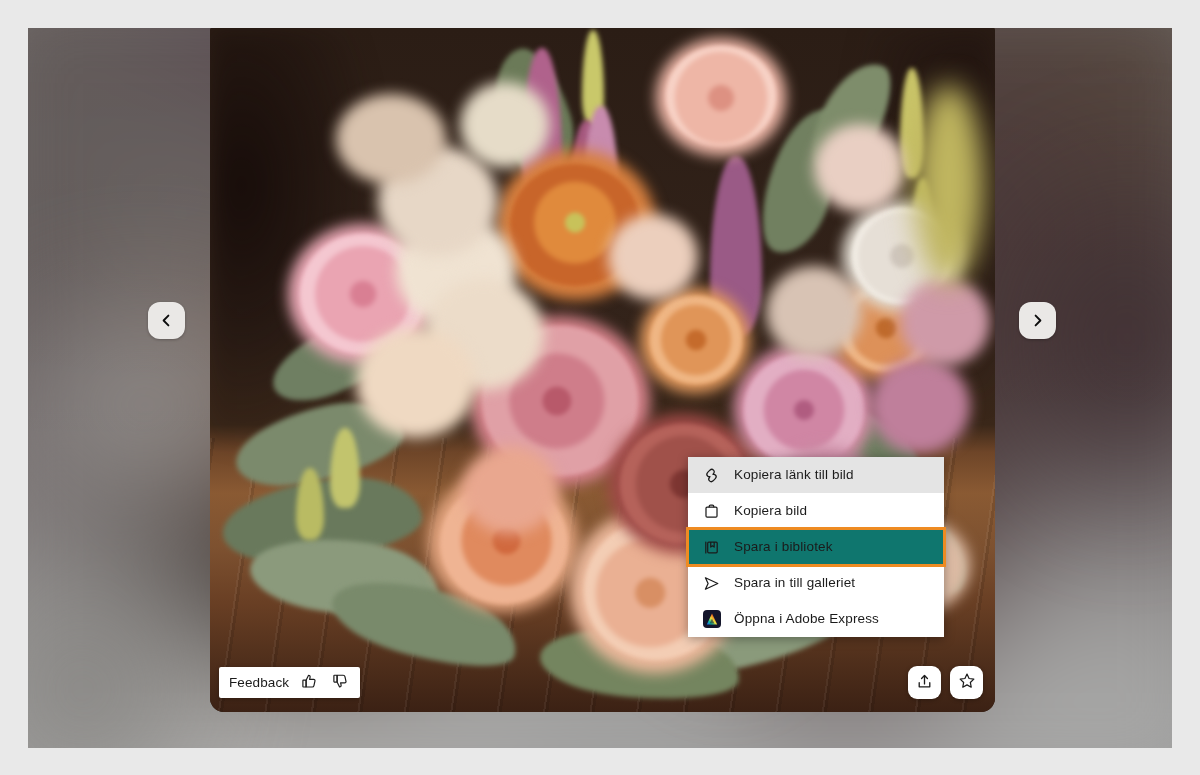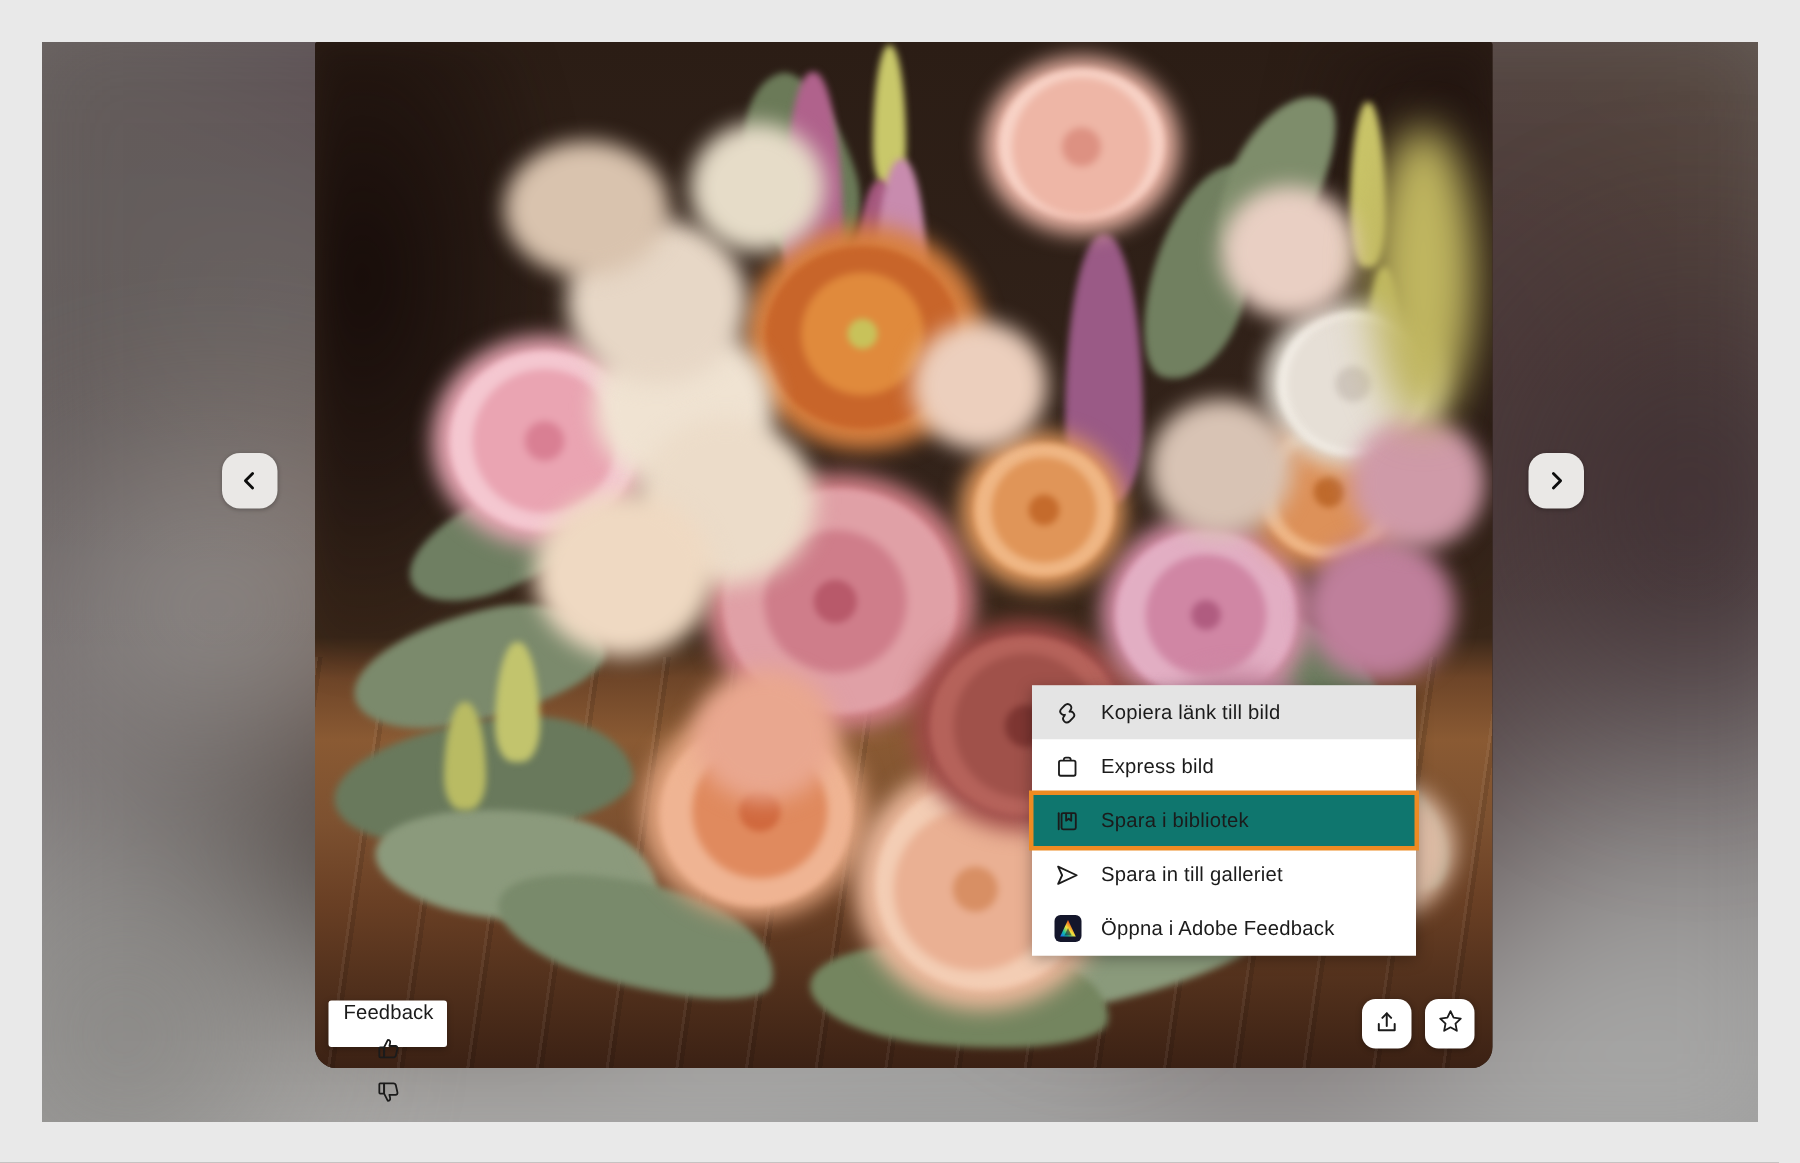--- a/index.html
+++ b/index.html
@@ -151,21 +151,20 @@
     left: 219px;
     top: 667px;
     height: 31px;
     background: #ffffff;
     display: flex;
     align-items: center;
     gap: 9px;
     padding: 0 9px 0 10px;
     border-radius: 2px;
     box-shadow: 0 1px 4px rgba(0,0,0,.28);
-    flex-direction: column;
   }
   #feedback-bar .fb-label {
     font-size: 13.5px;
     color: #1b1b1b;
     letter-spacing: .1px;
     white-space: nowrap;
   }
   .icon-btn-flat {
     width: 22px; height: 22px;
     display: flex; align-items: center; justify-content: center;
@@ -418,21 +417,21 @@
       <span class="mi-label">Kopiera länk till bild</span>
     </div>
 
     <div class="menu-item">
       <span class="mi-icon">
         <svg width="19" height="19" viewBox="0 0 20 20" aria-hidden="true">
           <rect x="4.2" y="5.4" width="11.6" height="10.6" rx="1.2" fill="none" stroke="#1b1b1b" stroke-width="1.3"></rect>
           <path d="M7.6 5.4 L7.6 4.6 C7.6 3.8 8.2 3.2 9.0 3.2 L11.0 3.2 C11.8 3.2 12.4 3.8 12.4 4.6 L12.4 5.4" fill="none" stroke="#1b1b1b" stroke-width="1.3" stroke-linejoin="round"></path>
         </svg>
       </span>
-      <span class="mi-label">Express bild</span>
+      <span class="mi-label">Kopiera bild</span>
     </div>
 
     <div class="menu-item is-focused">
       <span class="mi-icon">
         <svg width="19" height="19" viewBox="0 0 20 20" aria-hidden="true">
           <path d="M4.0 4.3 L4.0 15.7" fill="none" stroke="#1b1b1b" stroke-width="1.3" stroke-linecap="round"></path>
           <rect x="6.0" y="4.3" width="10.0" height="11.4" rx="1.1" fill="none" stroke="#1b1b1b" stroke-width="1.3"></rect>
           <path d="M9.2 4.3 L9.2 9.6 L11.0 8.2 L12.8 9.6 L12.8 4.3" fill="none" stroke="#1b1b1b" stroke-width="1.3" stroke-linejoin="round"></path>
         </svg>
       </span>
@@ -459,17 +458,17 @@
                 <stop offset="48%" stop-color="#f2e23c"></stop>
                 <stop offset="70%" stop-color="#f06a1e"></stop>
                 <stop offset="100%" stop-color="#e5197a"></stop>
               </linearGradient>
             </defs>
             <path d="M9 3.4 L14.2 14.4 L3.8 14.4 Z" fill="url(#expGrad)"></path>
             <path d="M9 8.6 L11.4 13.6 L6.6 13.6 Z" fill="#14162b" opacity=".55"></path>
           </svg>
         </span>
       </span>
-      <span class="mi-label">Öppna i Adobe Feedback</span>
+      <span class="mi-label">Öppna i Adobe Express</span>
     </div>
 
   </div>
 </div>
 
 </body></html>

